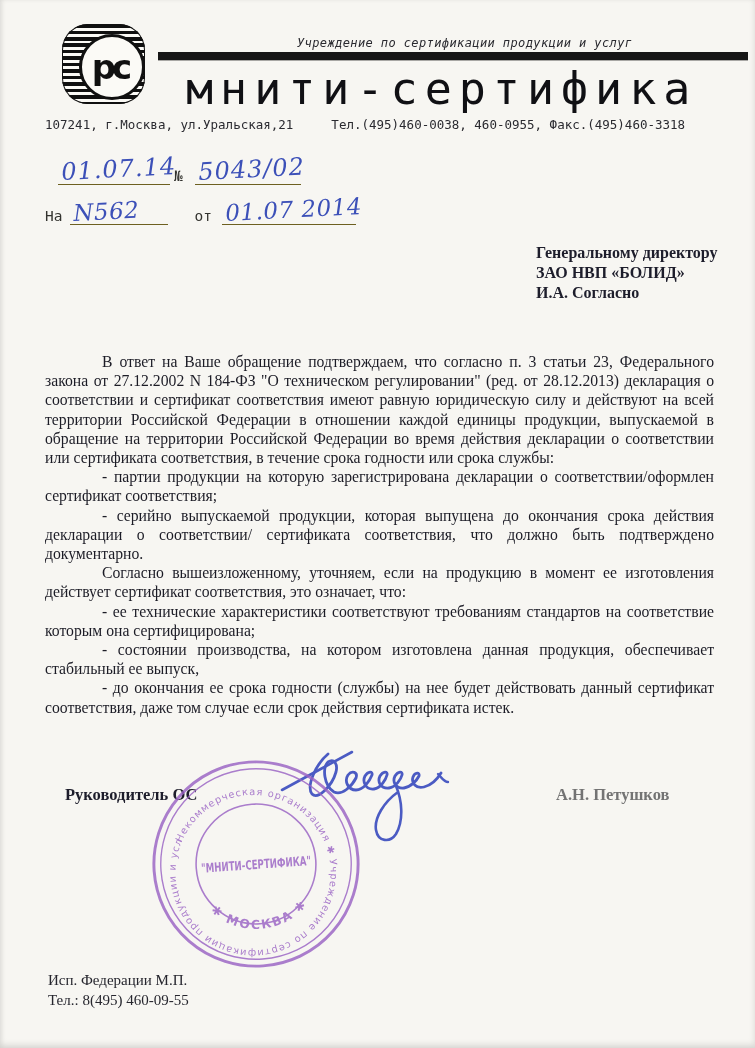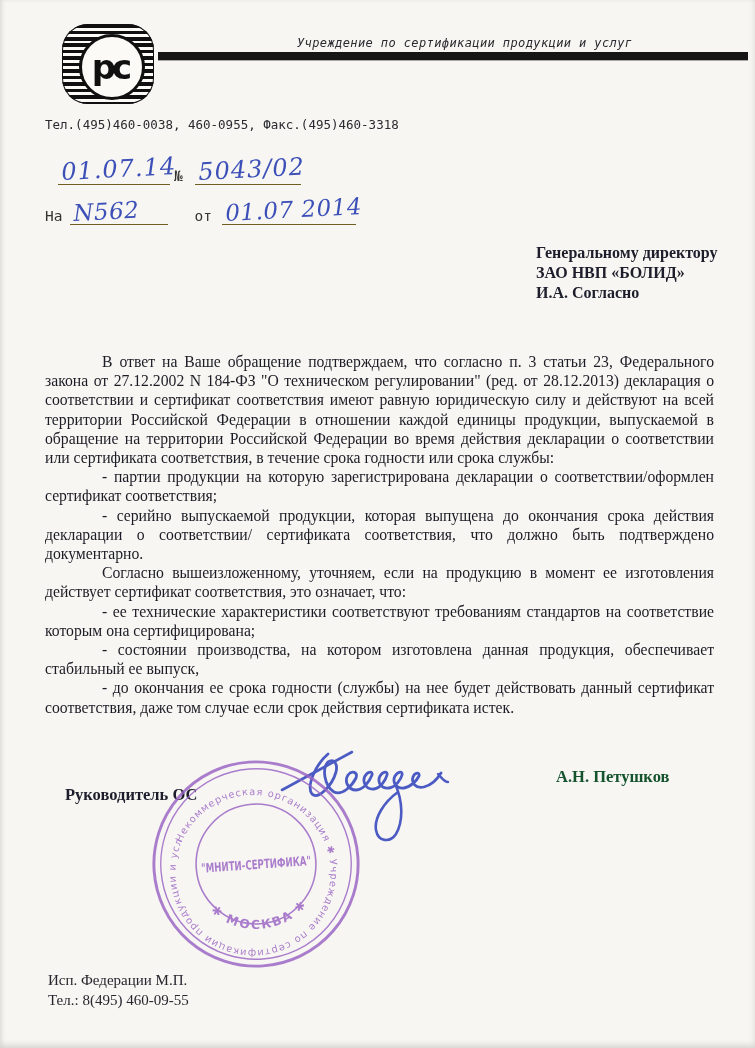--- a/index.html
+++ b/index.html
@@ -6,21 +6,21 @@
   body{background:#e8e7e3;font-family:"Liberation Serif",serif;}
   .page{
     position:relative;width:755px;height:1048px;margin:0 auto;
     background:#f7f6f2;
     box-shadow:inset 0 -3px 6px rgba(0,0,0,.12), inset 2px 0 4px rgba(0,0,0,.04);
     overflow:hidden;color:#23232b;
   }
   .abs{position:absolute;}
 
   
-  .logo{left:62px;top:24px;width:92px;height:80px;}
+  .logo{left:62px;top:24px;width:83px;height:80px;}
   .logo-screen{
     position:absolute;inset:0;border-radius:26px;
     background:repeating-linear-gradient(180deg,#101010 0 3.5px,#fbfaf6 3.5px 6.5px);
     box-shadow:0 0 0 1px #101010 inset;
   }
   .logo-circle{
     position:absolute;left:17px;top:10px;width:60px;height:60px;border-radius:50%;
     background:#fbfaf6;display:flex;align-items:center;justify-content:center;
     border:3px solid #101010;
   }
@@ -64,41 +64,43 @@
   
   .recipient{left:536px;top:243px;width:200px;font-weight:bold;font-size:16px;line-height:20px;color:#1d1d2b;}
 
   
   .body-text{left:45px;top:352px;width:669px;font-size:15.7px;line-height:19.2px;
     text-align:justify;color:#1c1c26;}
   .body-text p{margin:0;text-indent:57px;}
 
   
   .sig-label{left:65px;top:785px;font-weight:bold;font-size:16.5px;color:#1d1d2b;}
-  .sig-name{left:556px;top:767px;font-weight:bold;font-size:16.5px;color:#14532d;}
+  .sig-name{left:556px;top:785px;font-weight:bold;font-size:16.5px;color:#737373;}
   .autograph{left:278px;top:742px;}
   .stamp{left:148px;top:756px;}
 
   
   .footer{left:48px;top:970px;font-size:15px;line-height:20px;color:#26262e;}
 </style>
 </head>
 <body>
 
 <div class="page">
 
   <div class="abs logo">
     <div class="logo-screen"></div>
     <div class="logo-circle">
       <span class="logo-monogram">рс</span>
     </div>
   </div>
   <div class="abs tagline">Учреждение по сертификации продукции и услуг</div>
   <div class="abs rule"></div>
+  <div class="abs org-title">мнити-сертифика</div>
   <div class="abs addr-row">
+    <span>107241, г.Москва, ул.Уральская,21</span>
     <span>Тел.(495)460-0038, 460-0955, Факс.(495)460-3318</span>
   </div>
 
   <div class="abs ref1">
     <span class="uline u-date">
       <span class="hw hw-lg">01.07.14</span>
     </span>
     <span class="plabel">№</span>
     <span class="uline u-num">
       <span class="hw hw-lg">5043/02</span>

